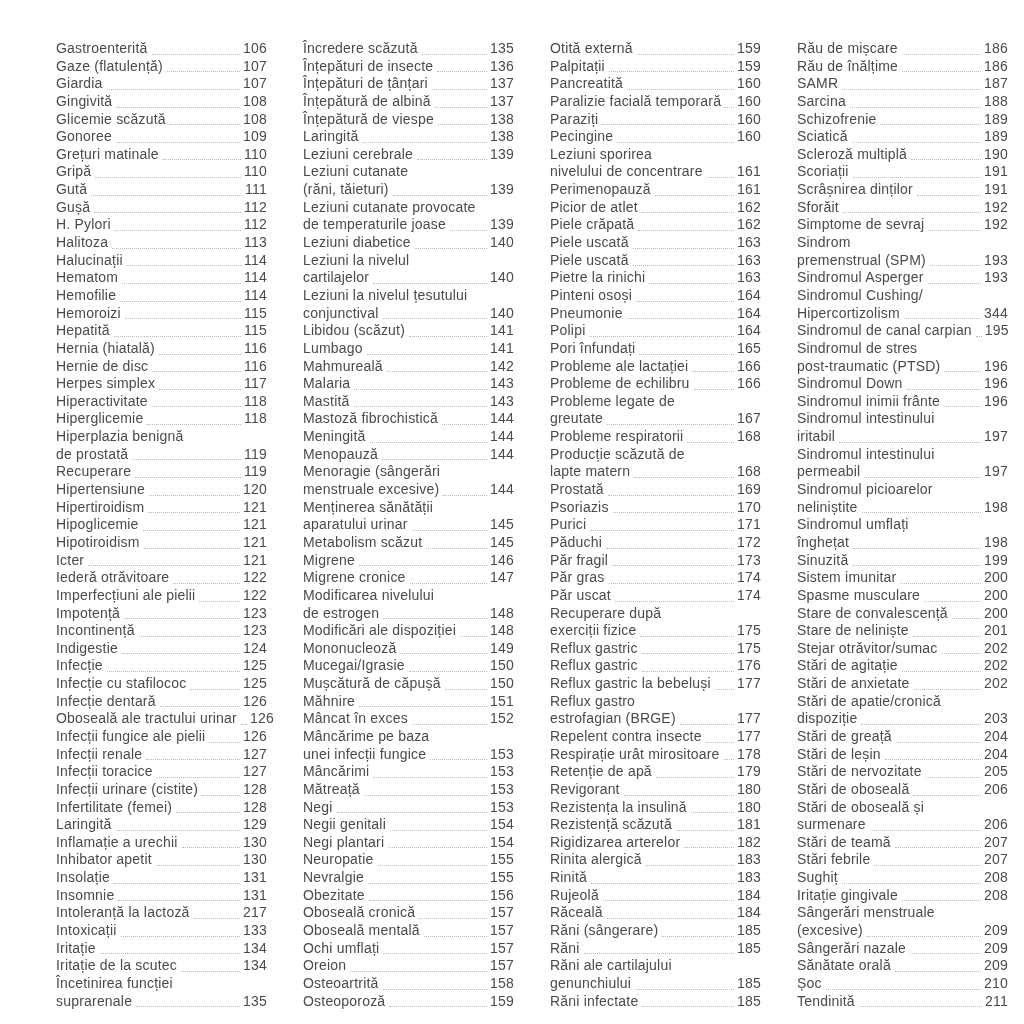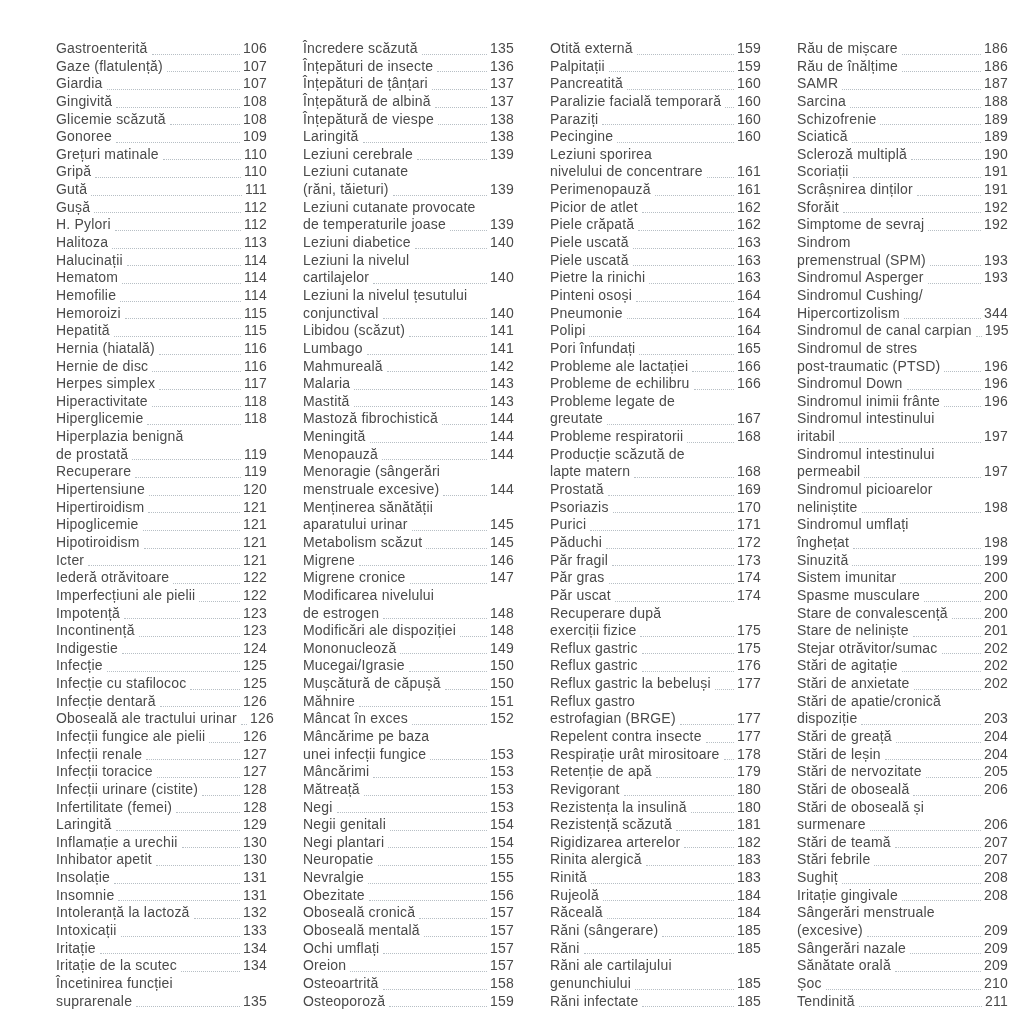--- a/index.html
+++ b/index.html
@@ -296,21 +296,21 @@
           <span class="p">131</span>
         </div>
         <div class="row">
           <span class="t">Insomnie</span>
           <span class="leader"></span>
           <span class="p">131</span>
         </div>
         <div class="row">
           <span class="t">Intoleranță la lactoză</span>
           <span class="leader"></span>
-          <span class="p">132</span>
+          <span class="p">217</span>
         </div>
         <div class="row">
           <span class="t">Intoxicații</span>
           <span class="leader"></span>
           <span class="p">133</span>
         </div>
         <div class="row">
           <span class="t">Iritație</span>
           <span class="leader"></span>
           <span class="p">134</span>

